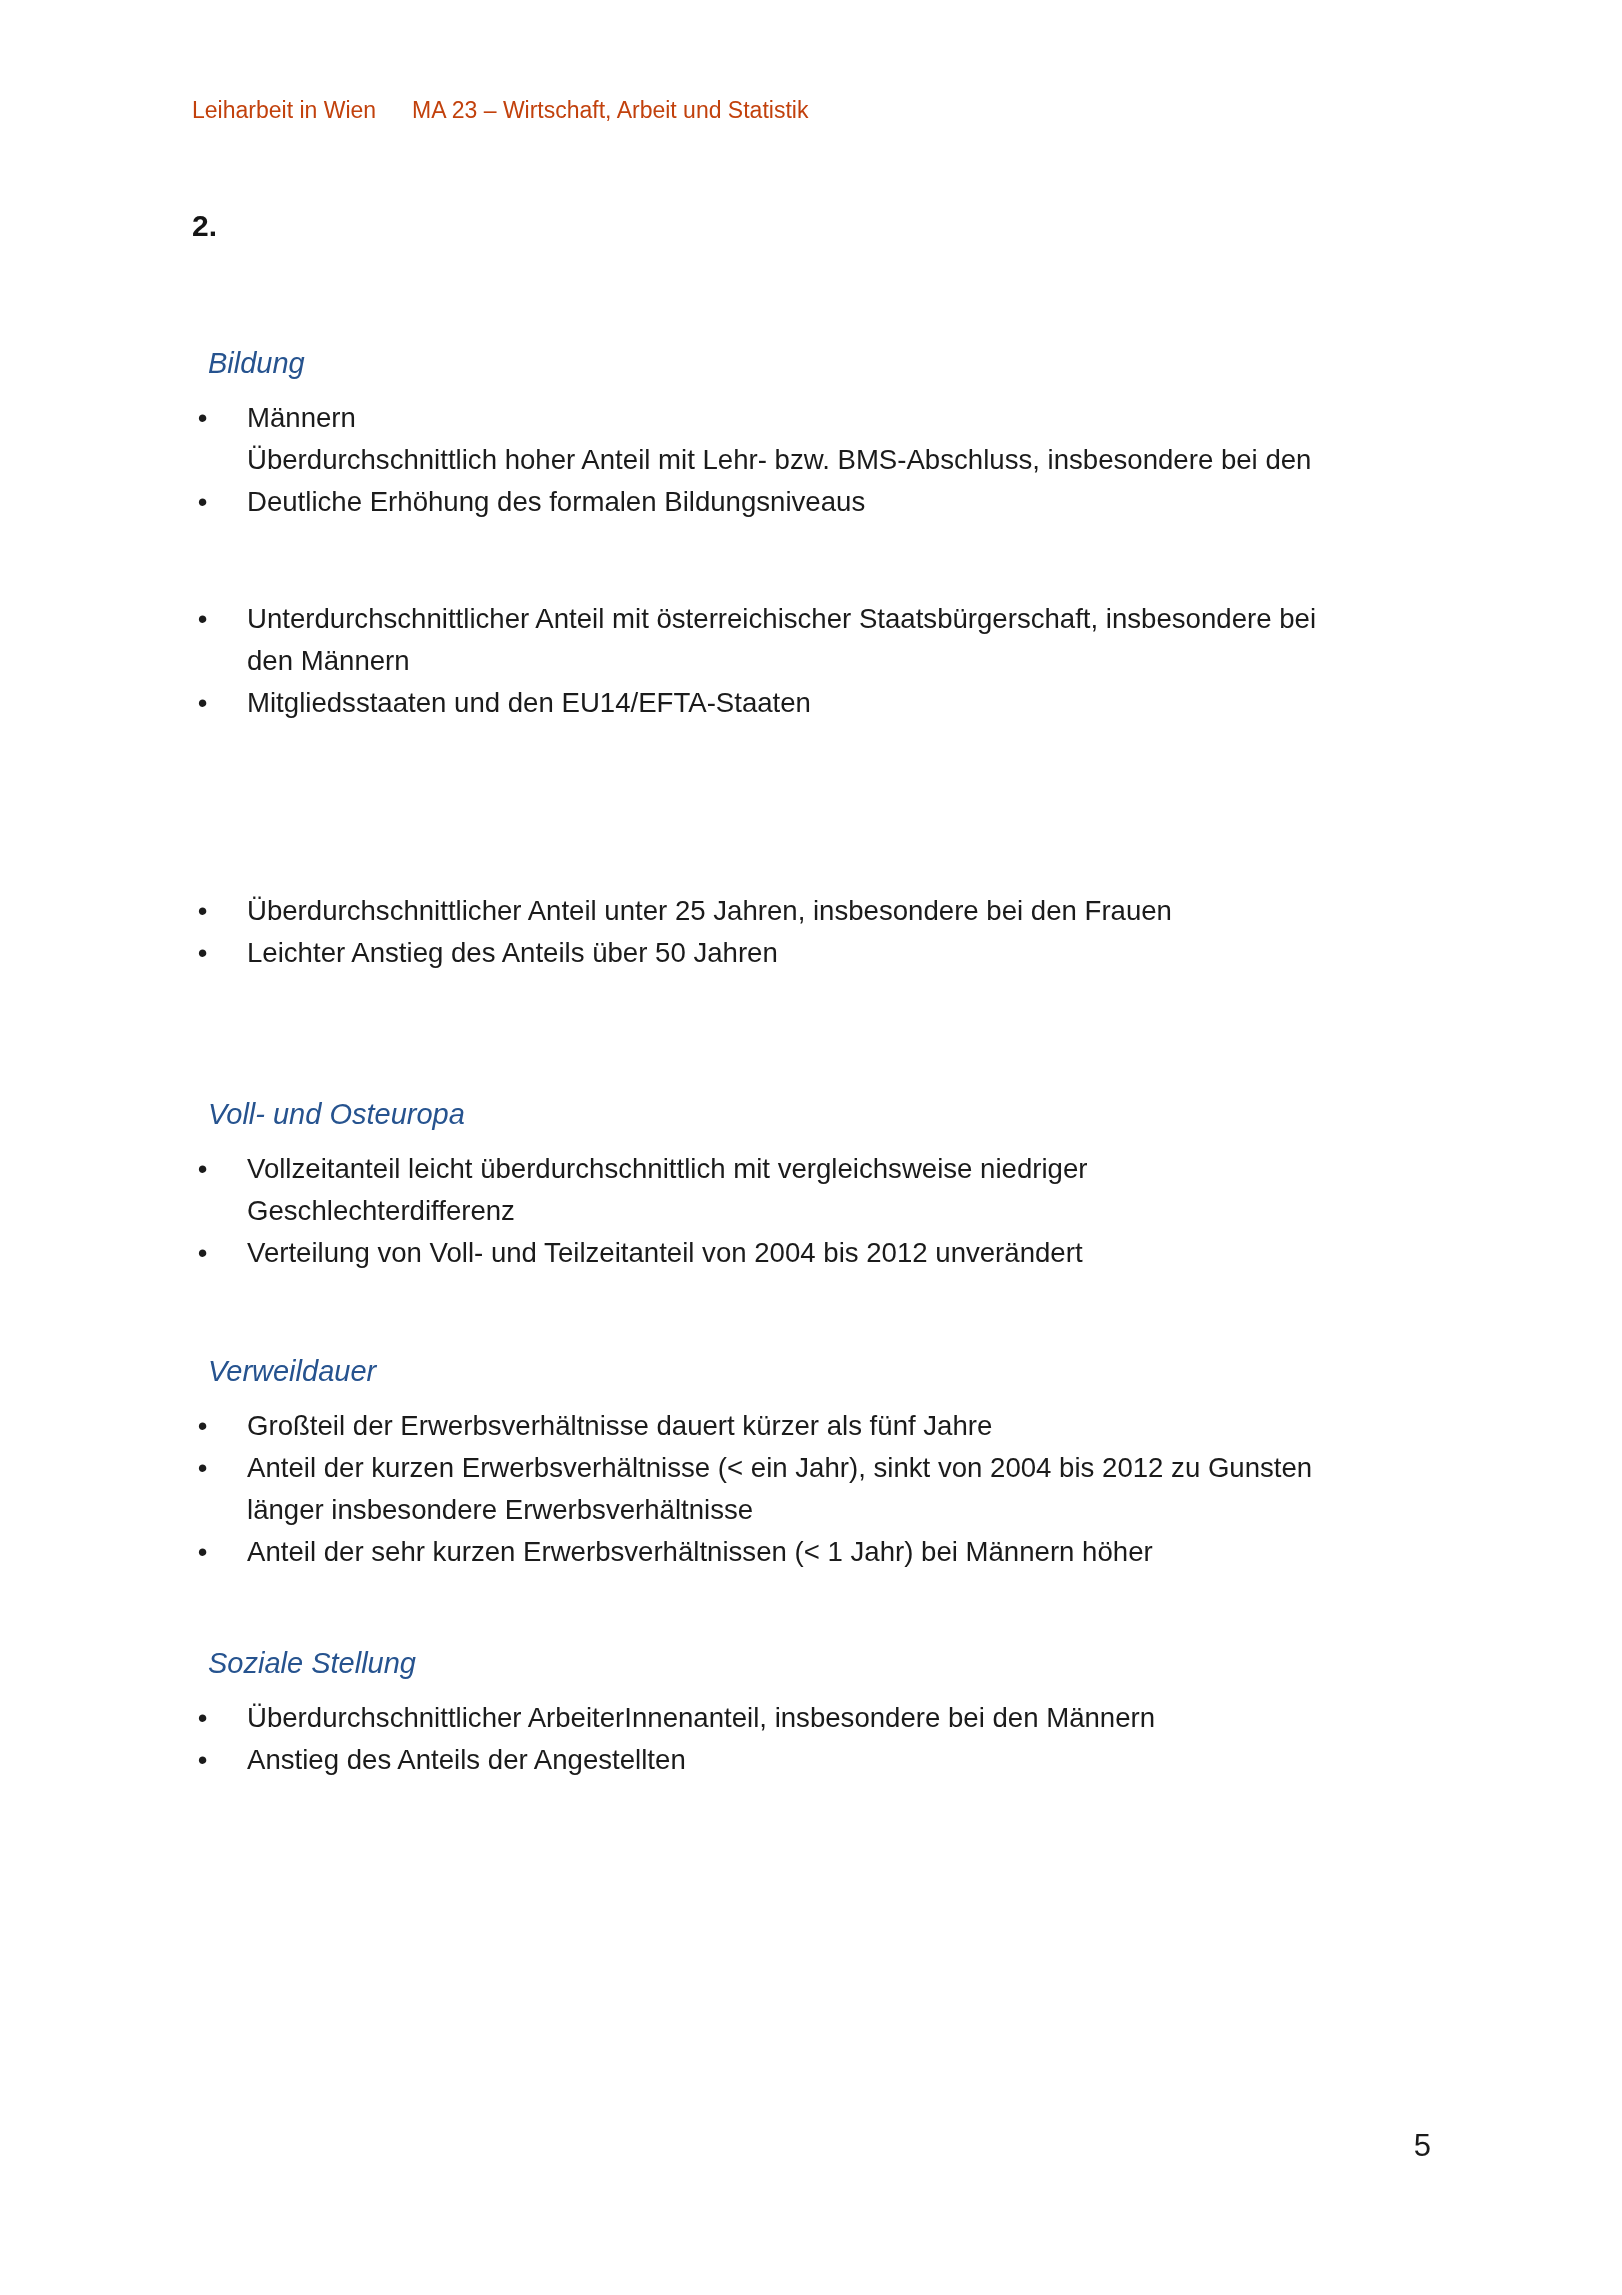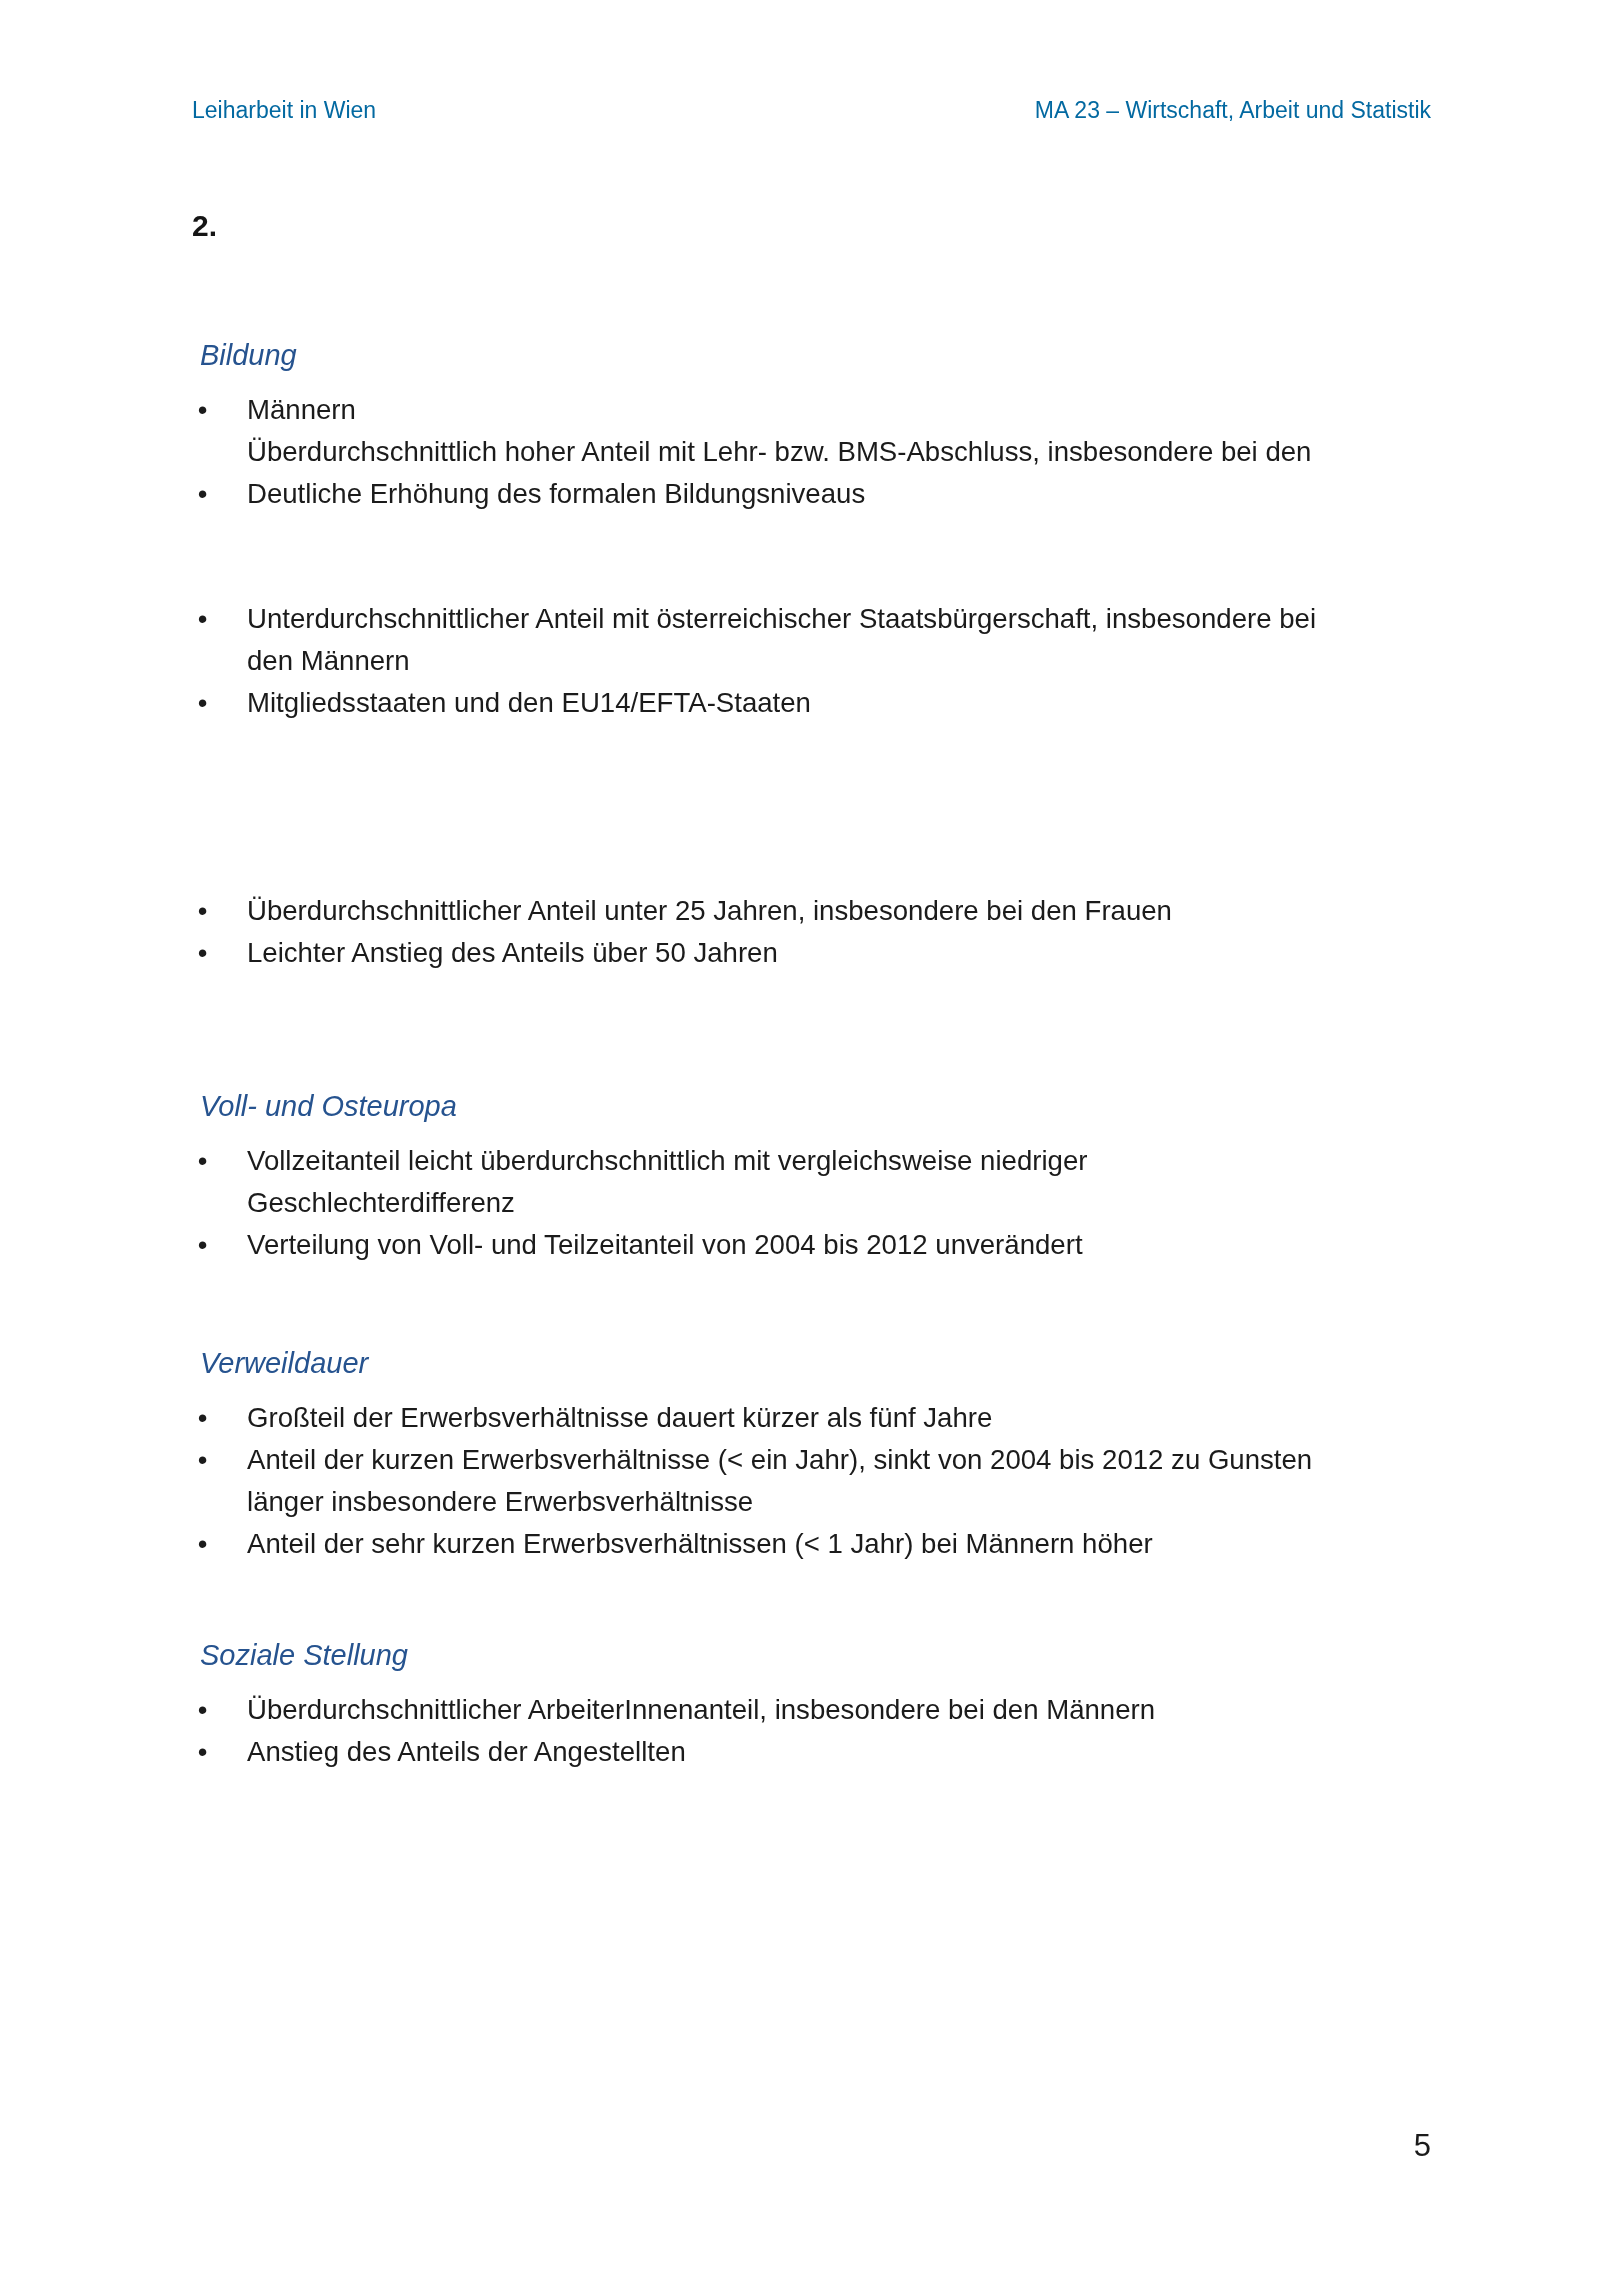--- a/index.html
+++ b/index.html
@@ -11,44 +11,44 @@
     font-family: "Liberation Sans", sans-serif;
     color: #1b1b1b;
     overflow: hidden;
   }
   .header-row {
     position: absolute;
     top: 97px;
     left: 192px;
     width: 1239px;
     display: flex;
-    justify-content: space-between;
     font-size: 23px;
     line-height: 27.6px;
-    color: #0369a1;
+    color: #c2410c;
+    gap: 36px;
   }
   .main-heading {
     position: absolute;
     top: 207px;
     left: 192px;
     width: 1239px;
     display: flex;
     font-size: 30px;
     font-weight: bold;
     line-height: 37px;
     color: #151515;
   }
   .main-heading .hnum { flex: 0 0 59px; }
   .sec {
     position: absolute;
     left: 192px;
     width: 1239px;
   }
   .sec-title {
-    margin: 8px;
+    margin: 16px;
     font-size: 29px;
     line-height: 36px;
     font-style: italic;
     font-weight: normal;
     color: #26538F;
   }
   .bullets {
     margin: 16px 0 0 0;
     padding: 0;
     list-style: none;

